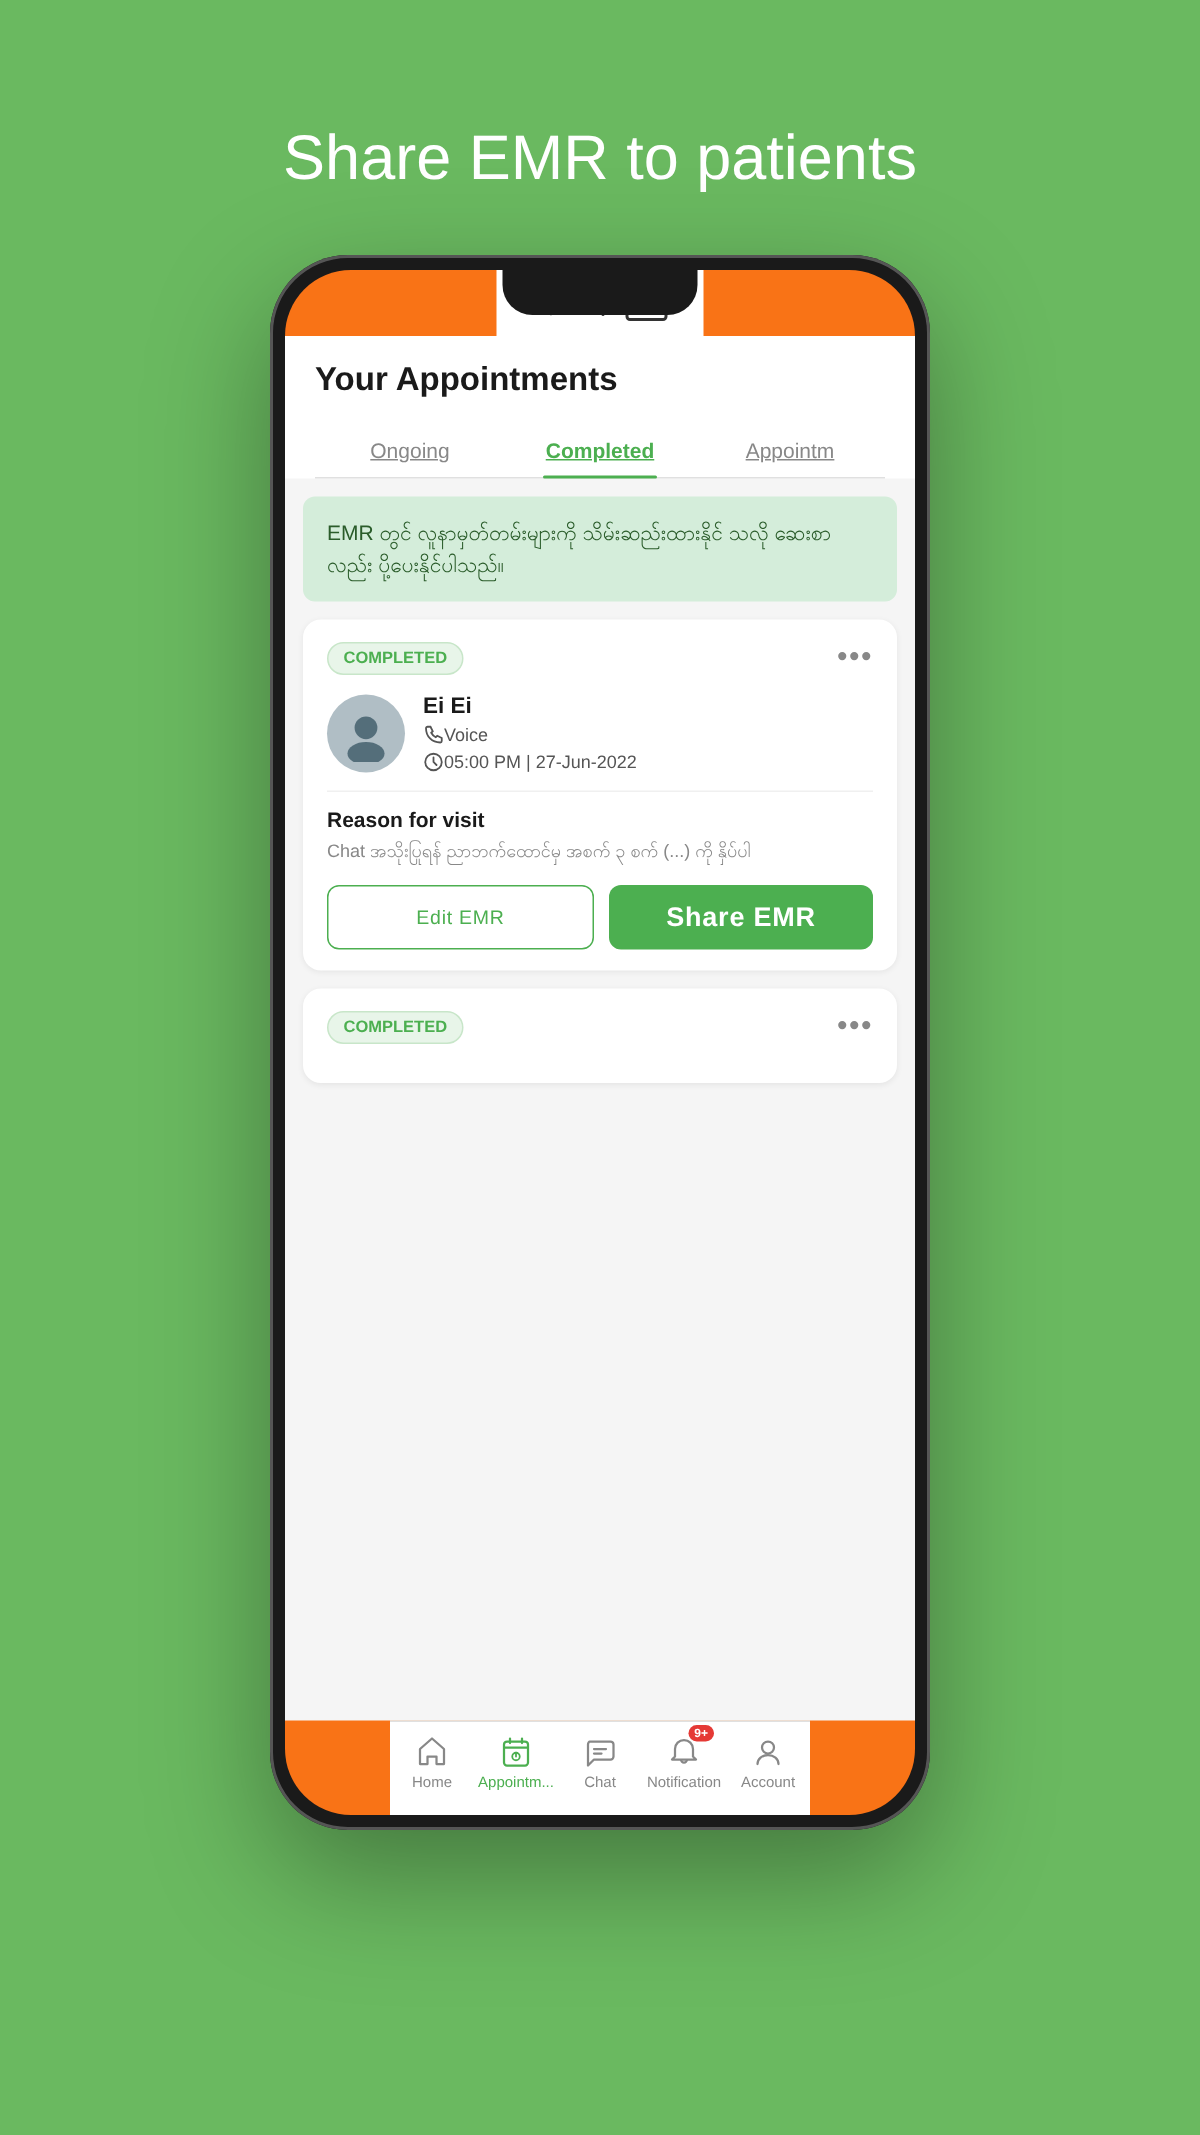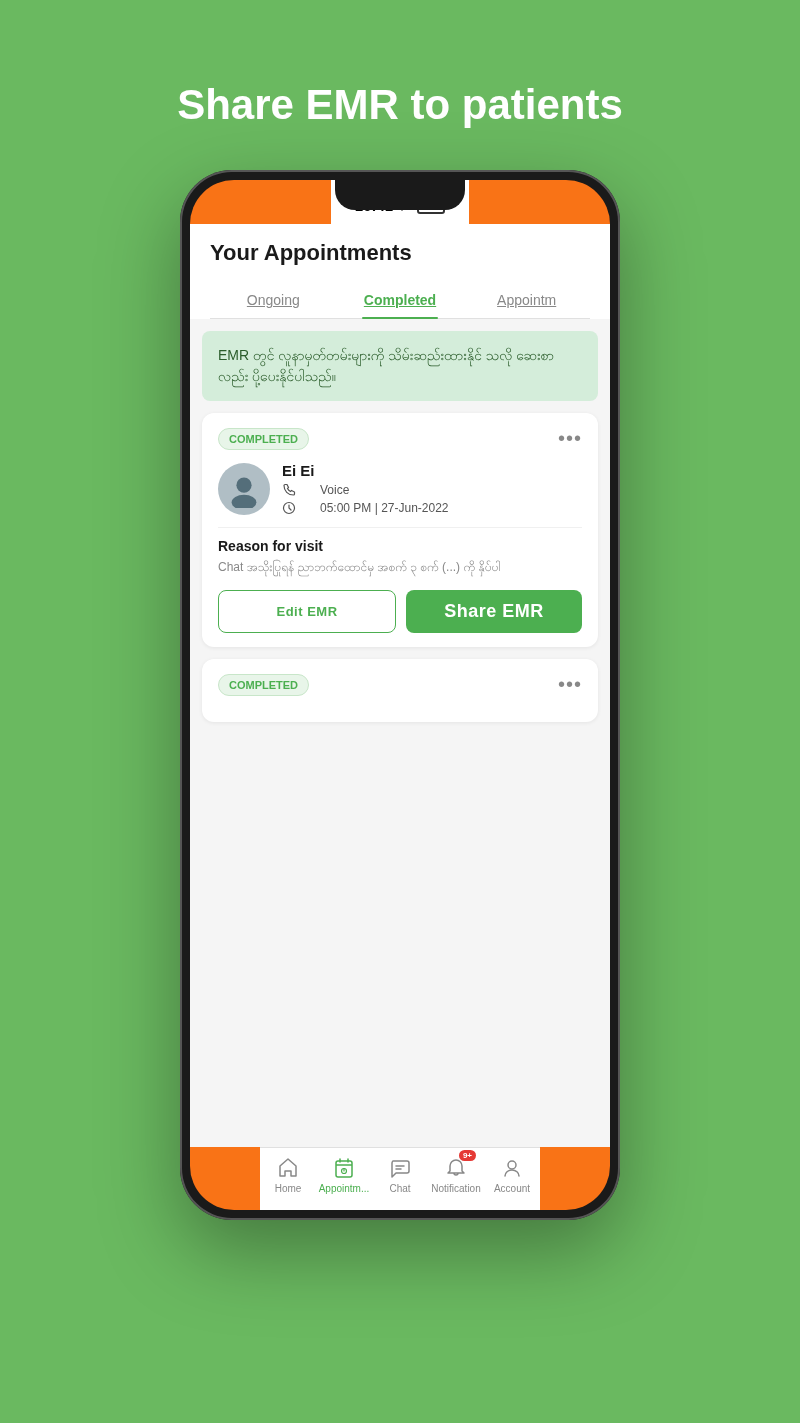--- a/index.html
+++ b/index.html
@@ -10,21 +10,21 @@
       font-family: -apple-system, BlinkMacSystemFont, 'Segoe UI', sans-serif;
       display: flex;
       flex-direction: column;
       align-items: center;
       overflow: hidden;
     }
 
     .page-title {
       color: white;
       font-size: 42px;
-      font-weight: 700;
+      font-weight: 400;
       text-align: center;
       margin-top: 80px;
       margin-bottom: 40px;
       line-height: 1.2;
     }
 
     .phone-wrapper {
       width: 440px;
       height: 1050px;
       background: #1a1a1a;
@@ -251,21 +251,21 @@
 
     .patient-name {
       font-size: 15px;
       font-weight: 700;
       color: #1a1a1a;
     }
 
     .detail-row {
       display: flex;
       align-items: center;
-      gap: 24px;
+      gap: 0;
       font-size: 12px;
       color: #555;
     }
 
     .detail-icon {
       width: 14px;
       height: 14px;
       color: #555;
     }
 
@@ -301,21 +301,21 @@
     }
 
     .btn-outline {
       flex: 1;
       padding: 11px;
       border: 1.5px solid #4caf50;
       background: white;
       color: #4caf50;
       border-radius: 8px;
       font-size: 13px;
-      font-weight: 700;
+      font-weight: 400;
       text-align: center;
       cursor: pointer;
       letter-spacing: 0.5px;
     }
 
     .btn-filled {
       flex: 1;
       padding: 11px;
       border: none;
       background: #4caf50;

